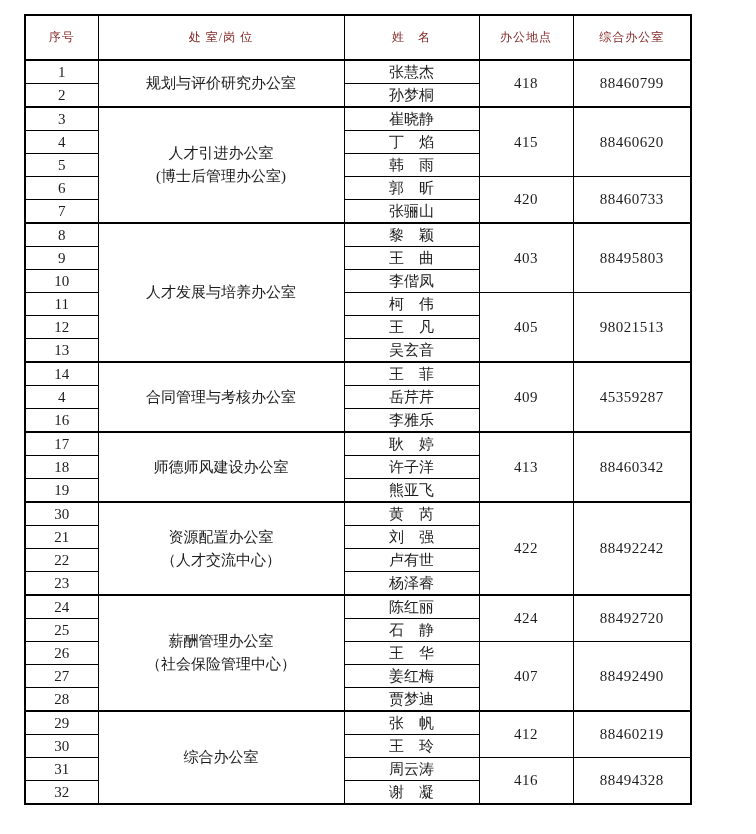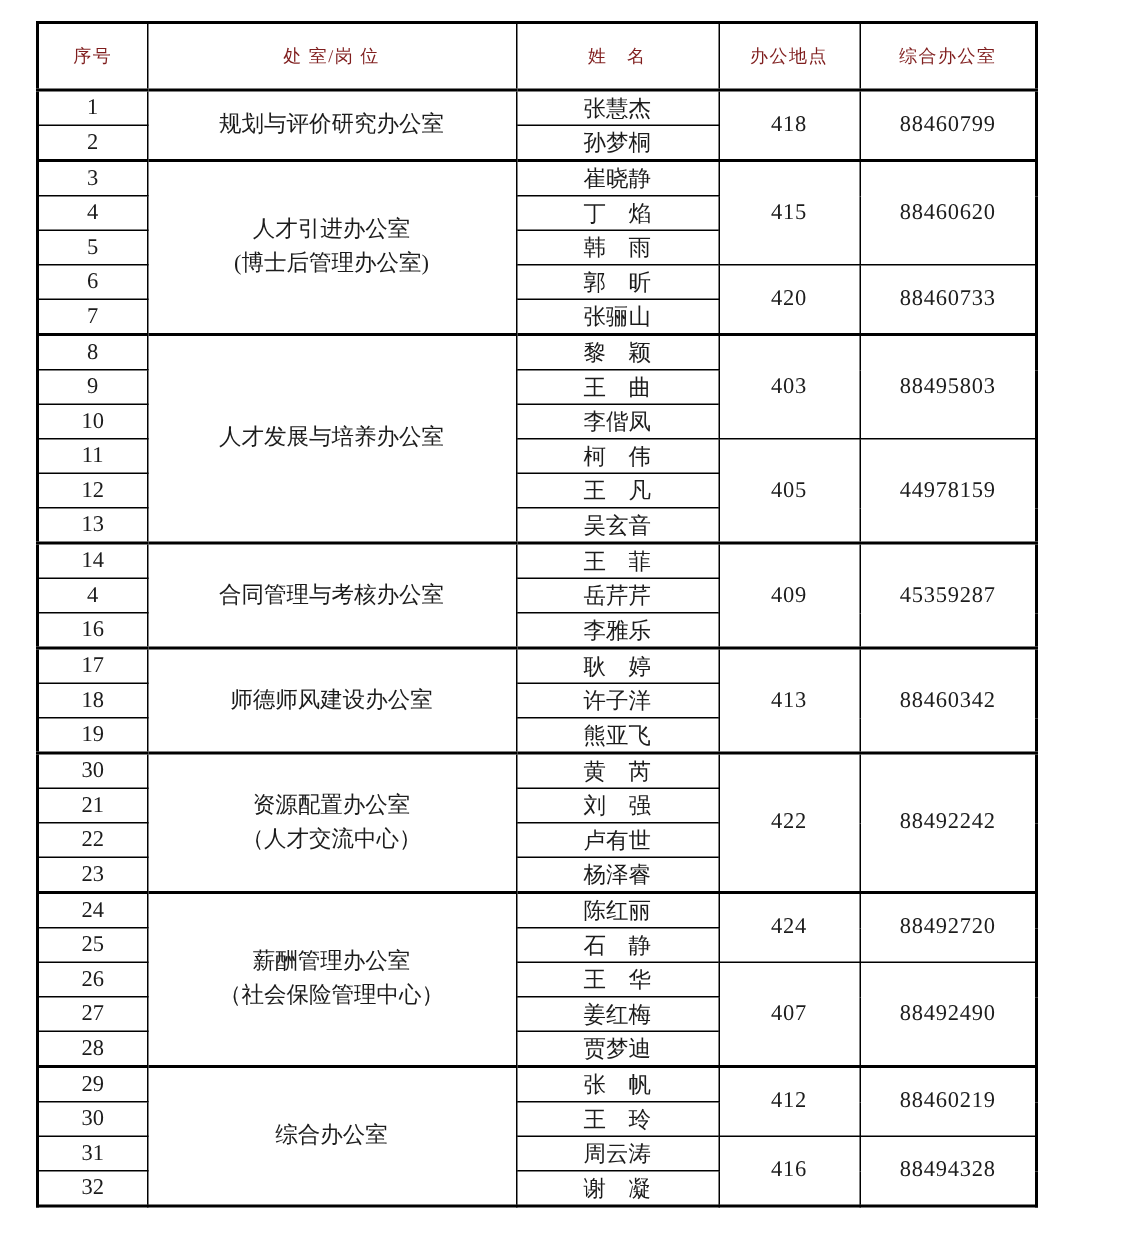--- a/index.html
+++ b/index.html
@@ -115,21 +115,21 @@
     <td class="c-name">王　曲</td>
   </tr>
   <tr>
     <td class="c-no">10</td>
     <td class="c-name">李偕凤</td>
   </tr>
   <tr>
     <td class="c-no">11</td>
     <td class="c-name">柯　伟</td>
     <td class="c-loc" rowspan="3">405</td>
-    <td class="c-phone" rowspan="3">44978159</td>
+    <td class="c-phone" rowspan="3">98021513</td>
   </tr>
   <tr>
     <td class="c-no">12</td>
     <td class="c-name">王　凡</td>
   </tr>
   <tr>
     <td class="c-no">13</td>
     <td class="c-name">吴玄音</td>
   </tr>
 

